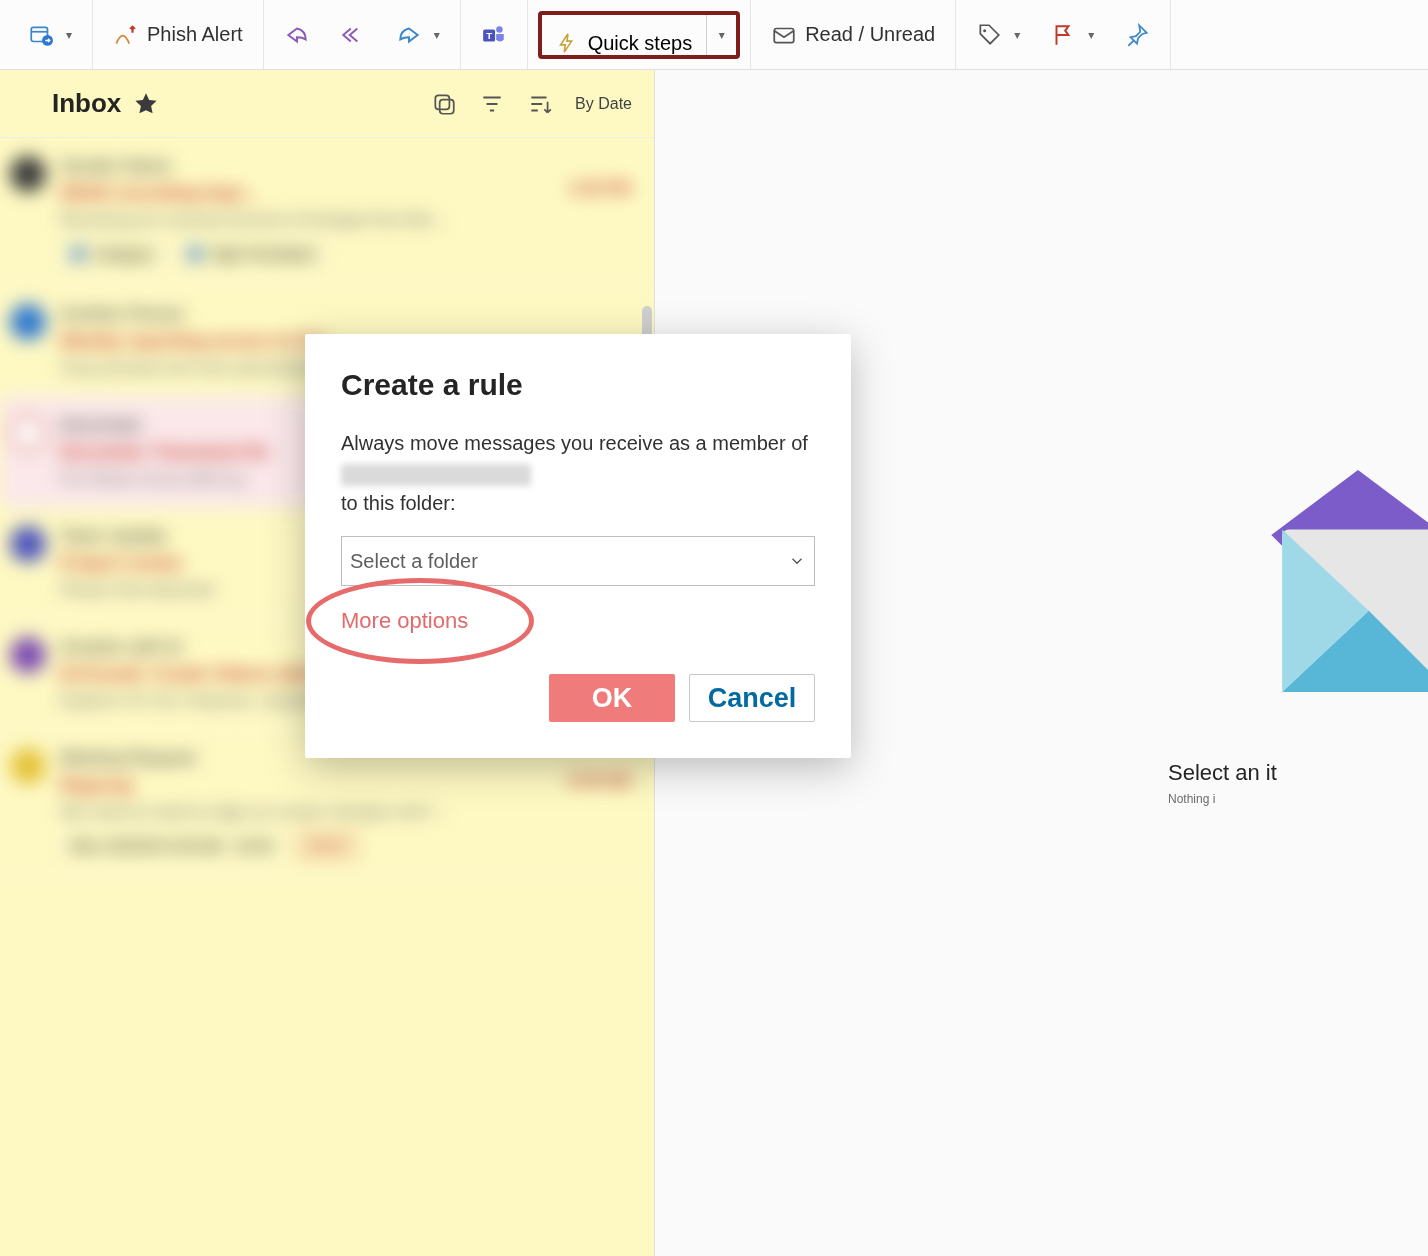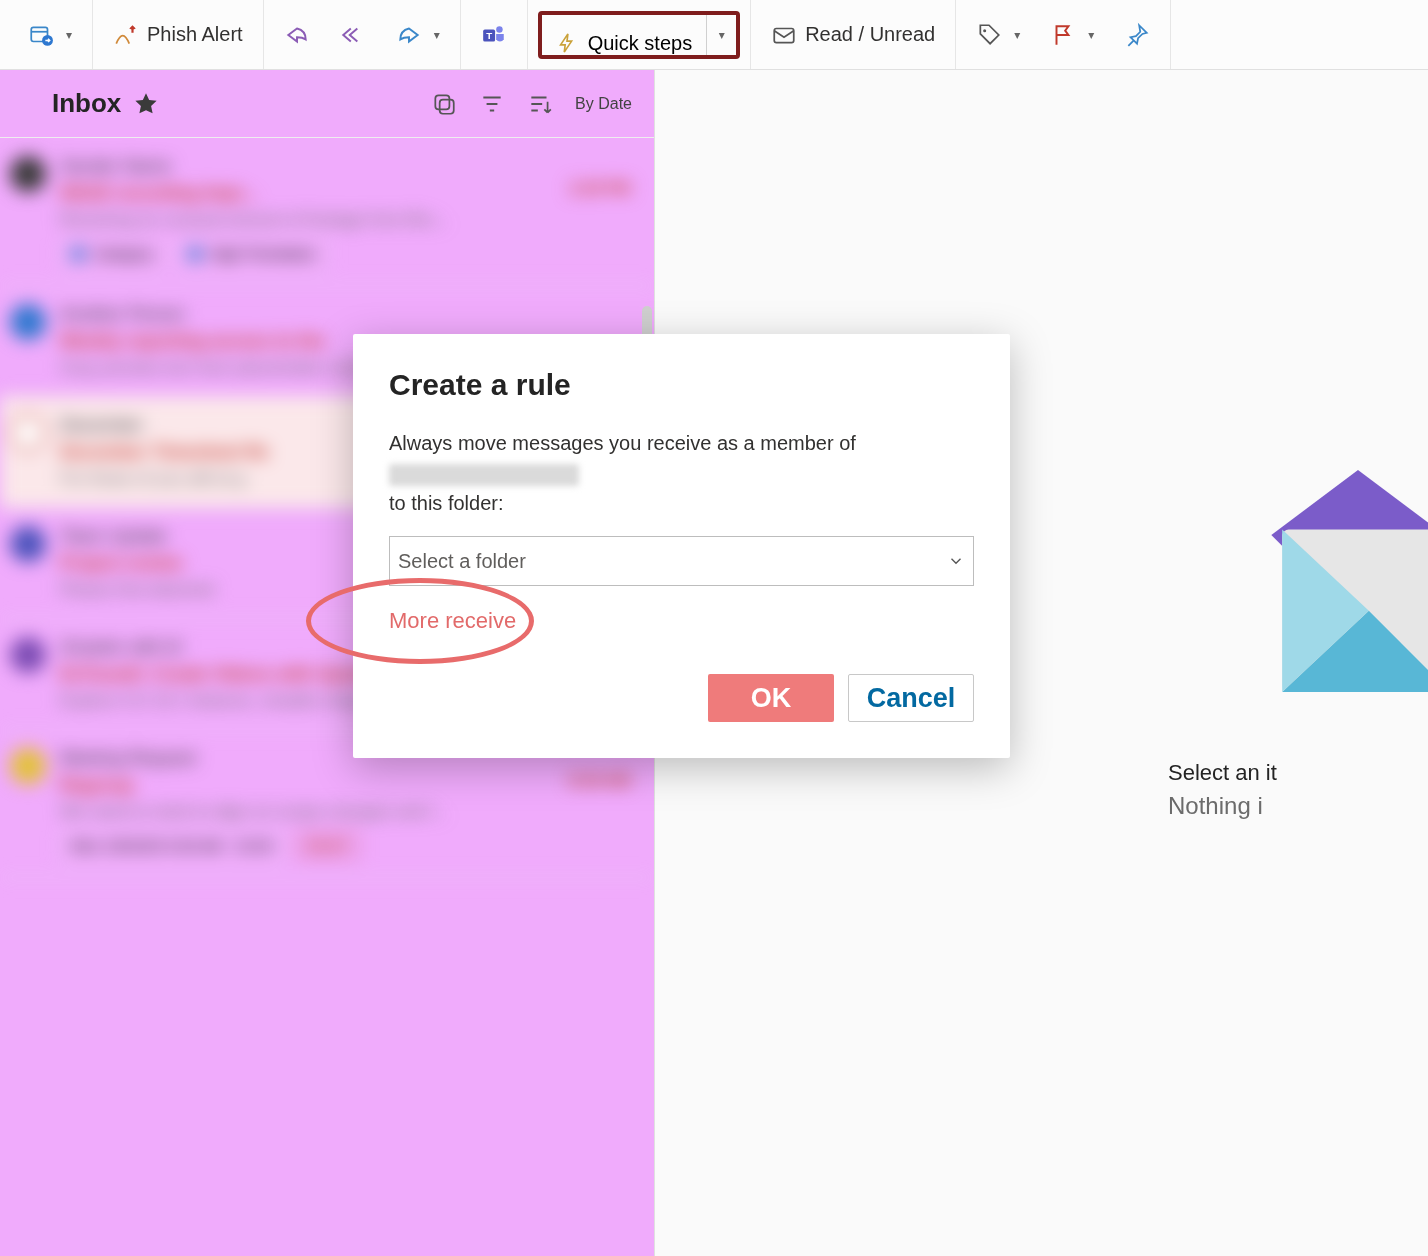--- a/index.html
+++ b/index.html
@@ -63,21 +63,21 @@
 }
 
 
 .main {
   display: flex;
   height: calc(100% - 70px);
 }
 .leftcol {
   width: 655px;
   border-right: 1px solid #e0e0e0;
-  background: #f0abfc;
+  background: #fef9c3;
   display:flex; flex-direction:column;
 }
 .list-header {
   display:flex; align-items:center; justify-content:space-between;
   padding: 18px 22px 18px 52px;
   border-bottom:1px solid #eee;
 }
 .list-header-left { display:flex; align-items:center; gap:12px; }
 .inbox-title { font-size:26px; font-weight:600; color:#242424; }
 .list-header-right { display:flex; align-items:center; gap:22px; }
@@ -124,38 +124,37 @@
   height:260px;
 }
 .right-text {
   position:absolute;
   right:0;
   top:760px;
   width:260px;
   text-align:left;
 }
 .right-primary { font-size:22px; color:#242424; }
-.right-secondary { font-size:24px; color:#6b6b6b; margin-top:6px; }
+.right-secondary { font-size:12px; color:#6b6b6b; margin-top:6px; }
 
 
 .dialog-backdrop {
   position:absolute;
   left:0; top:0; width:100%; height:100%;
   pointer-events:none;
 }
 .dialog {
   position:absolute;
   left:305px; top:334px;
-  width:657px;
+  width:546px;
   background:#fff;
   border-radius:2px;
   box-shadow: 0 10px 40px rgba(0,0,0,.25);
   padding: 34px 36px 36px 36px;
   pointer-events:auto;
-  margin-left:48px;
 }
 .dialog-title { font-size:30px; font-weight:600; color:#242424; }
 .dialog-text { font-size:20px; color:#323130; margin-top:26px; line-height:1.5; }
 .masked {
   display:inline-block;
   background:#dadada;
   filter: blur(3px);
   color:transparent;
   border-radius:3px;
   width:190px; height:22px;
@@ -406,20 +405,20 @@
       <span>Always move messages you receive as a member of</span><br>
       <span class="masked"></span><br>
       <span>to this folder:</span>
     </div>
     <div class="dialog-sel">
       <span>Select a folder</span>
       <svg width="18" height="18" viewBox="0 0 24 24">
           <path d="M6 9l6 6 6-6" fill="none" stroke="#555" stroke-width="1.8"></path>
         </svg>
     </div>
-    <div class="dialog-more">More receive</div>
+    <div class="dialog-more">More options</div>
     <div class="dialog-actions">
       <div class="btn btn-primary">OK</div>
       <div class="btn btn-secondary">Cancel</div>
     </div>
   </div>
   <div class="highlight-ellipse"></div>
 </div>
 
 </body></html>

